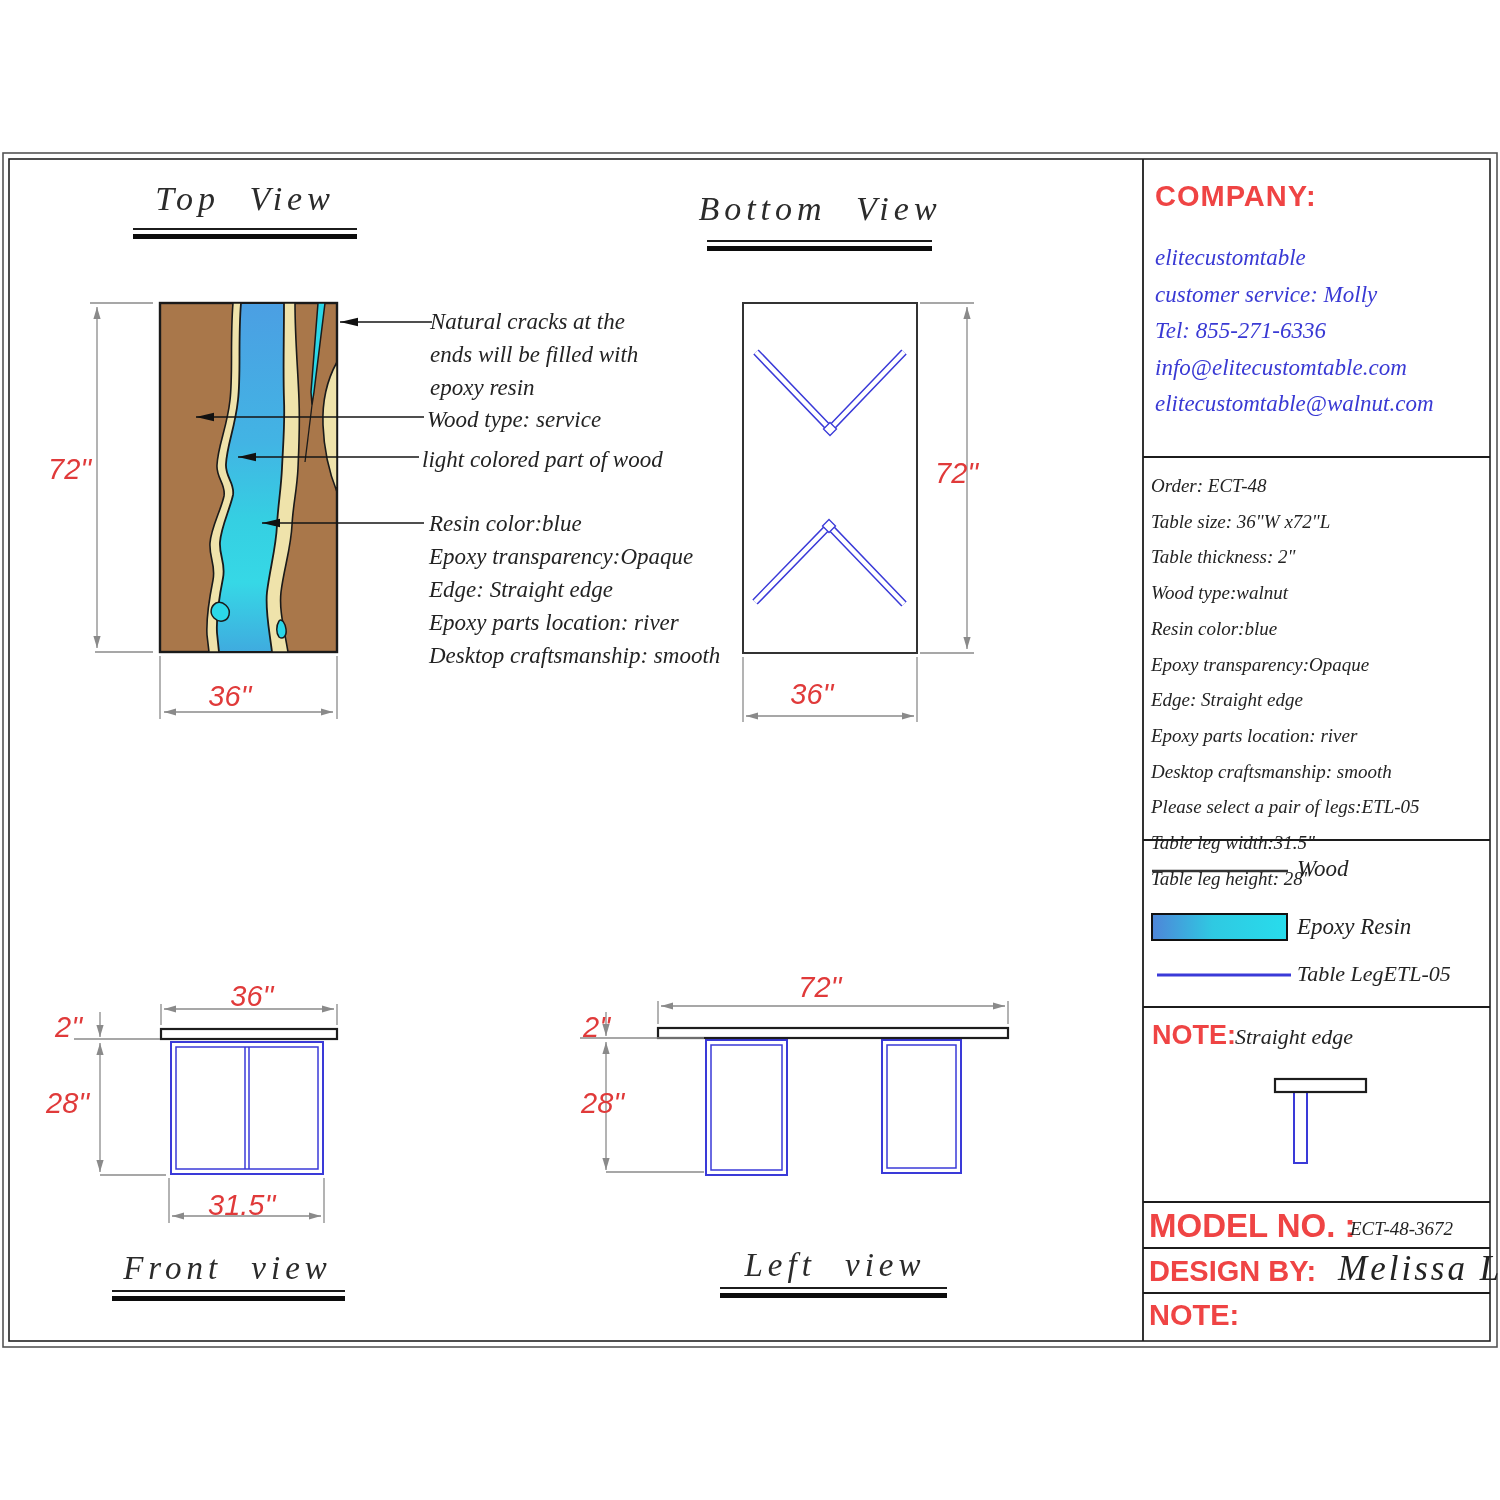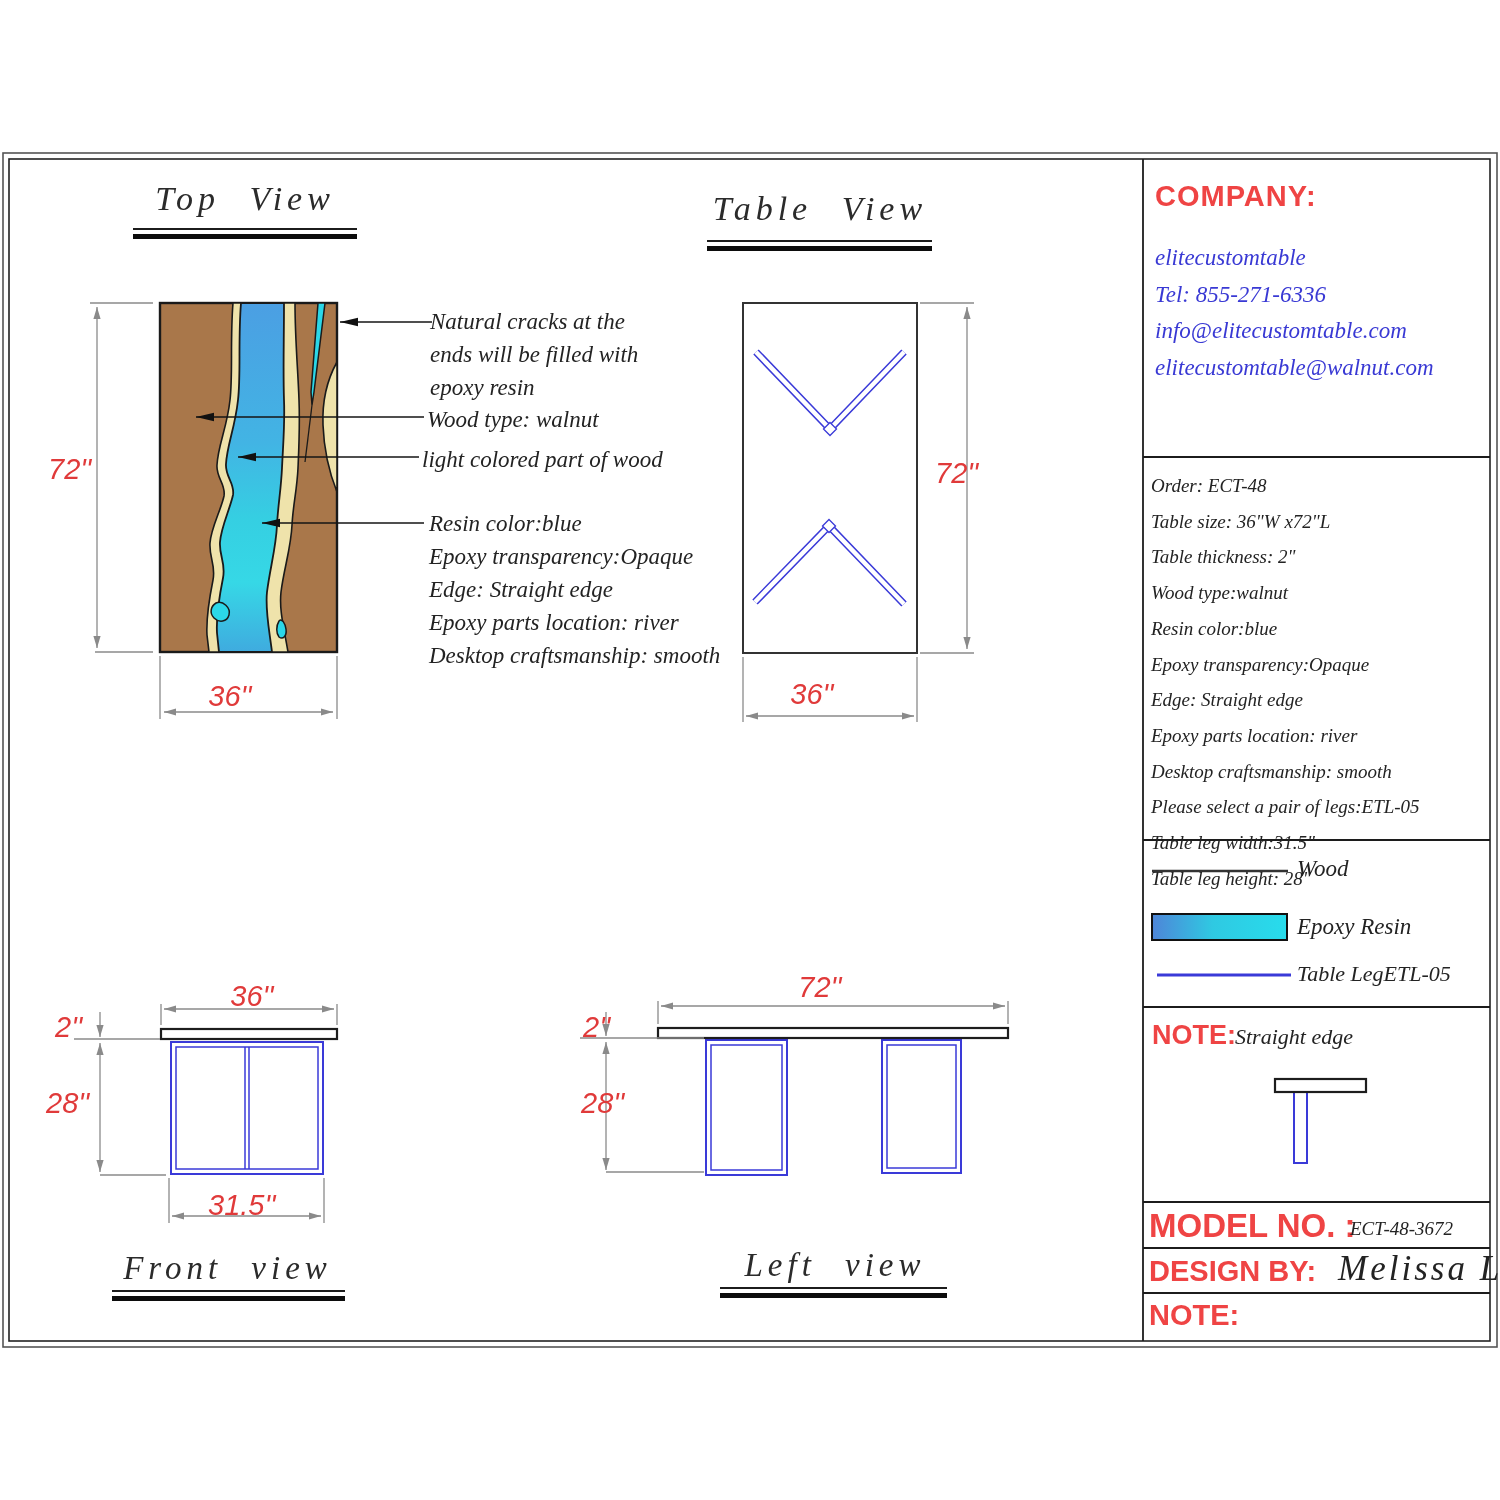--- a/index.html
+++ b/index.html
@@ -185,28 +185,28 @@
       <line x1="1157" y1="975" x2="1291" y2="975" class="leg25"></line>
     </g>
 
     <g>
       <rect x="1294" y="1092" width="13" height="71" class="legFillW"></rect>
       <rect x="1275" y="1079" width="91" height="13" class="topSlab"></rect>
     </g>
   </svg>
 
   <div class="t cad vtitle" style="left:120px;top:180px;width:250px;">Top View</div>
-  <div class="t cad vtitle" style="left:695px;top:190px;width:250px;">Table View</div>
+  <div class="t cad vtitle" style="left:695px;top:190px;width:250px;">Bottom View</div>
   <div class="t cad vtitle" style="left:105px;top:1250px;width:245px;font-size:33px;">Front view</div>
   <div class="t cad vtitle" style="left:715px;top:1247px;width:240px;font-size:33px;">Left view</div>
 
   <div class="t cad anno multiline" style="left:430px;top:305px;">Natural cracks at the
 ends will be filled with
 epoxy resin</div>
-  <div class="t cad anno" style="left:427px;top:403px;">Wood type: walnut</div>
+  <div class="t cad anno" style="left:427px;top:403px;">Wood type: service</div>
   <div class="t cad anno" style="left:422px;top:443px;">light colored part of wood</div>
   <div class="t cad anno multiline" style="left:429px;top:507px;">Resin color:blue
 Epoxy transparency:Opaque
 Edge: Straight edge
 Epoxy parts location: river
 Desktop craftsmanship: smooth</div>
 
   <div class="t dim" style="left:48px;top:453px;">72''</div>
   <div class="t dim" style="left:195px;top:680px;width:70px;text-align:center;">36''</div>
   <div class="t dim" style="left:935px;top:457px;">72''</div>
@@ -215,20 +215,21 @@
   <div class="t dim" style="left:55px;top:1011px;">2''</div>
   <div class="t dim" style="left:46px;top:1087px;">28''</div>
   <div class="t dim" style="left:208px;top:1189px;width:84px;text-align:left;">31.5''</div>
   <div class="t dim" style="left:788px;top:971px;width:64px;text-align:center;">72''</div>
   <div class="t dim" style="left:583px;top:1011px;">2''</div>
   <div class="t dim" style="left:581px;top:1087px;">28''</div>
 
   <div class="t hd" style="left:1155px;top:180px;font-size:29px;letter-spacing:1px;">COMPANY:</div>
   <div class="t" style="left:1155px;top:240px;">
     <div class="cad blue">elitecustomtable</div>
+    <div class="cad blue">customer service: Molly</div>
     <div class="cad blue">Tel: 855-271-6336</div>
     <div class="cad blue">info@elitecustomtable.com</div>
     <div class="cad blue">elitecustomtable@walnut.com</div>
   </div>
 
   <div class="t" style="left:1151px;top:464px;">
     <div class="cad spec">Order: ECT-48</div>
     <div class="cad spec">Table size: 36"W x72"L</div>
     <div class="cad spec">Table thickness: 2"</div>
     <div class="cad spec">Wood type:walnut</div>

